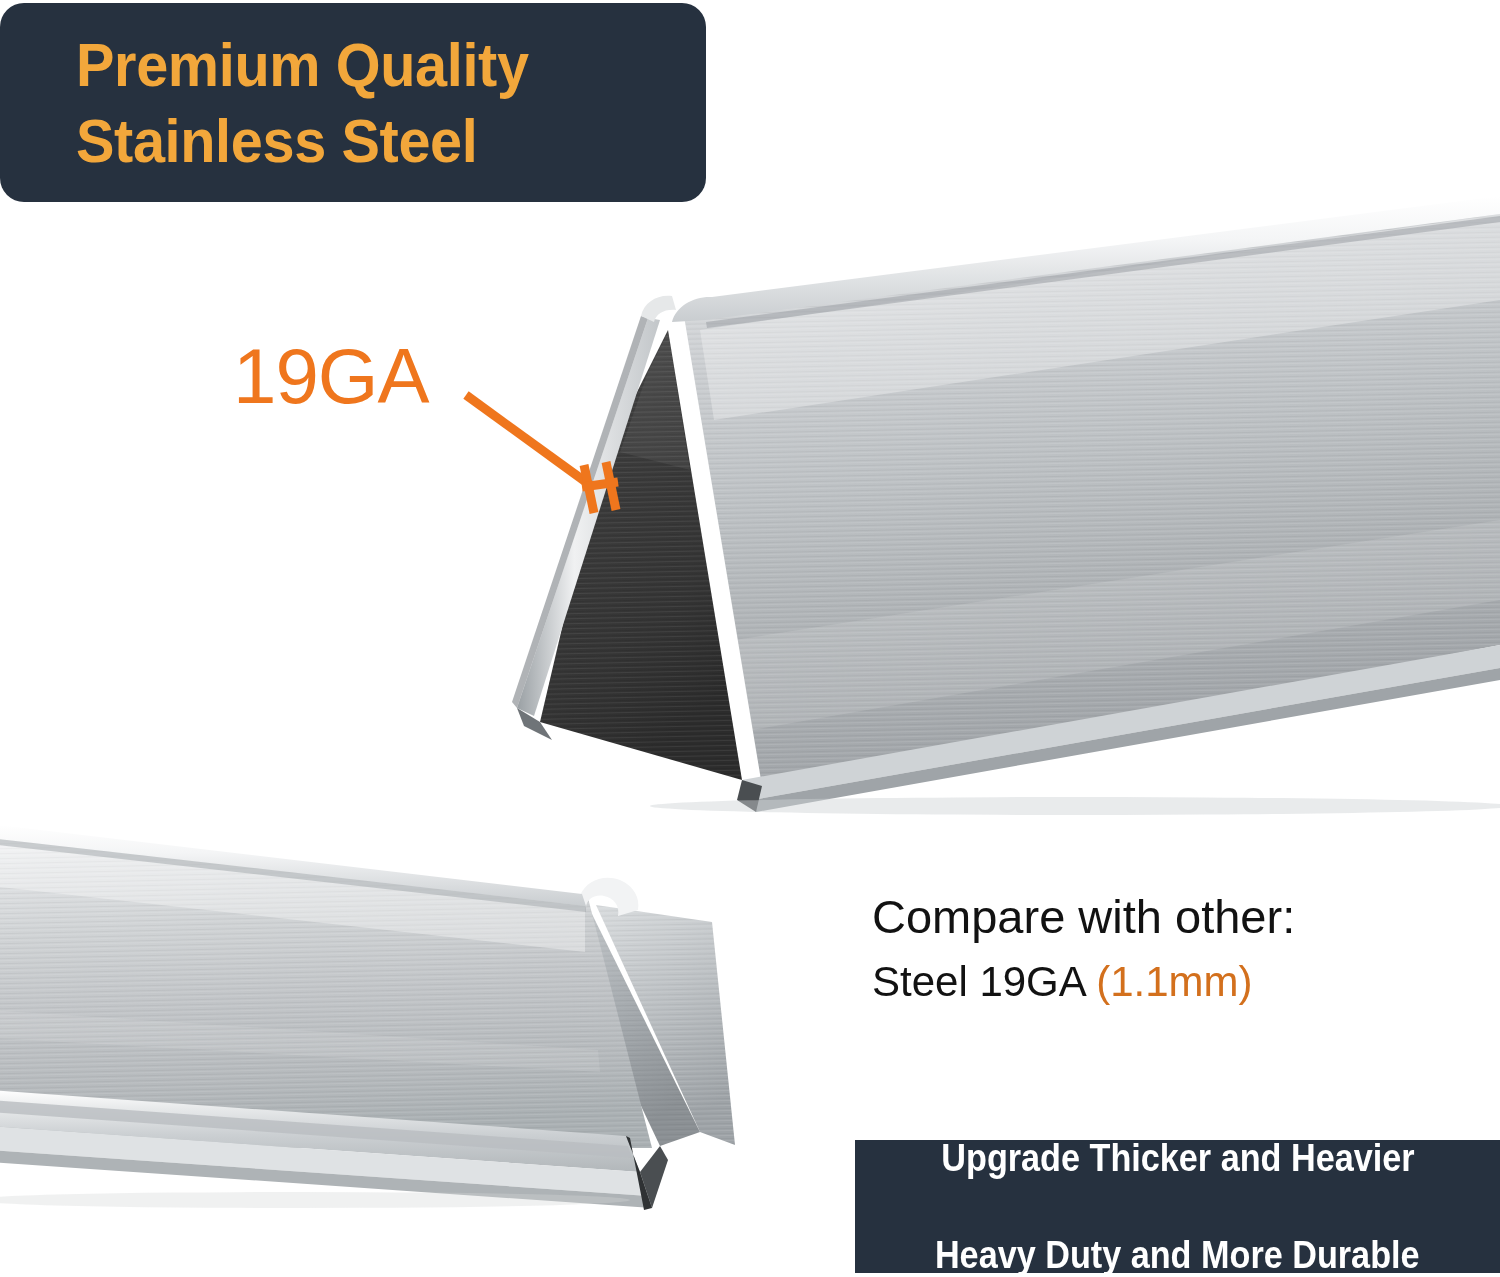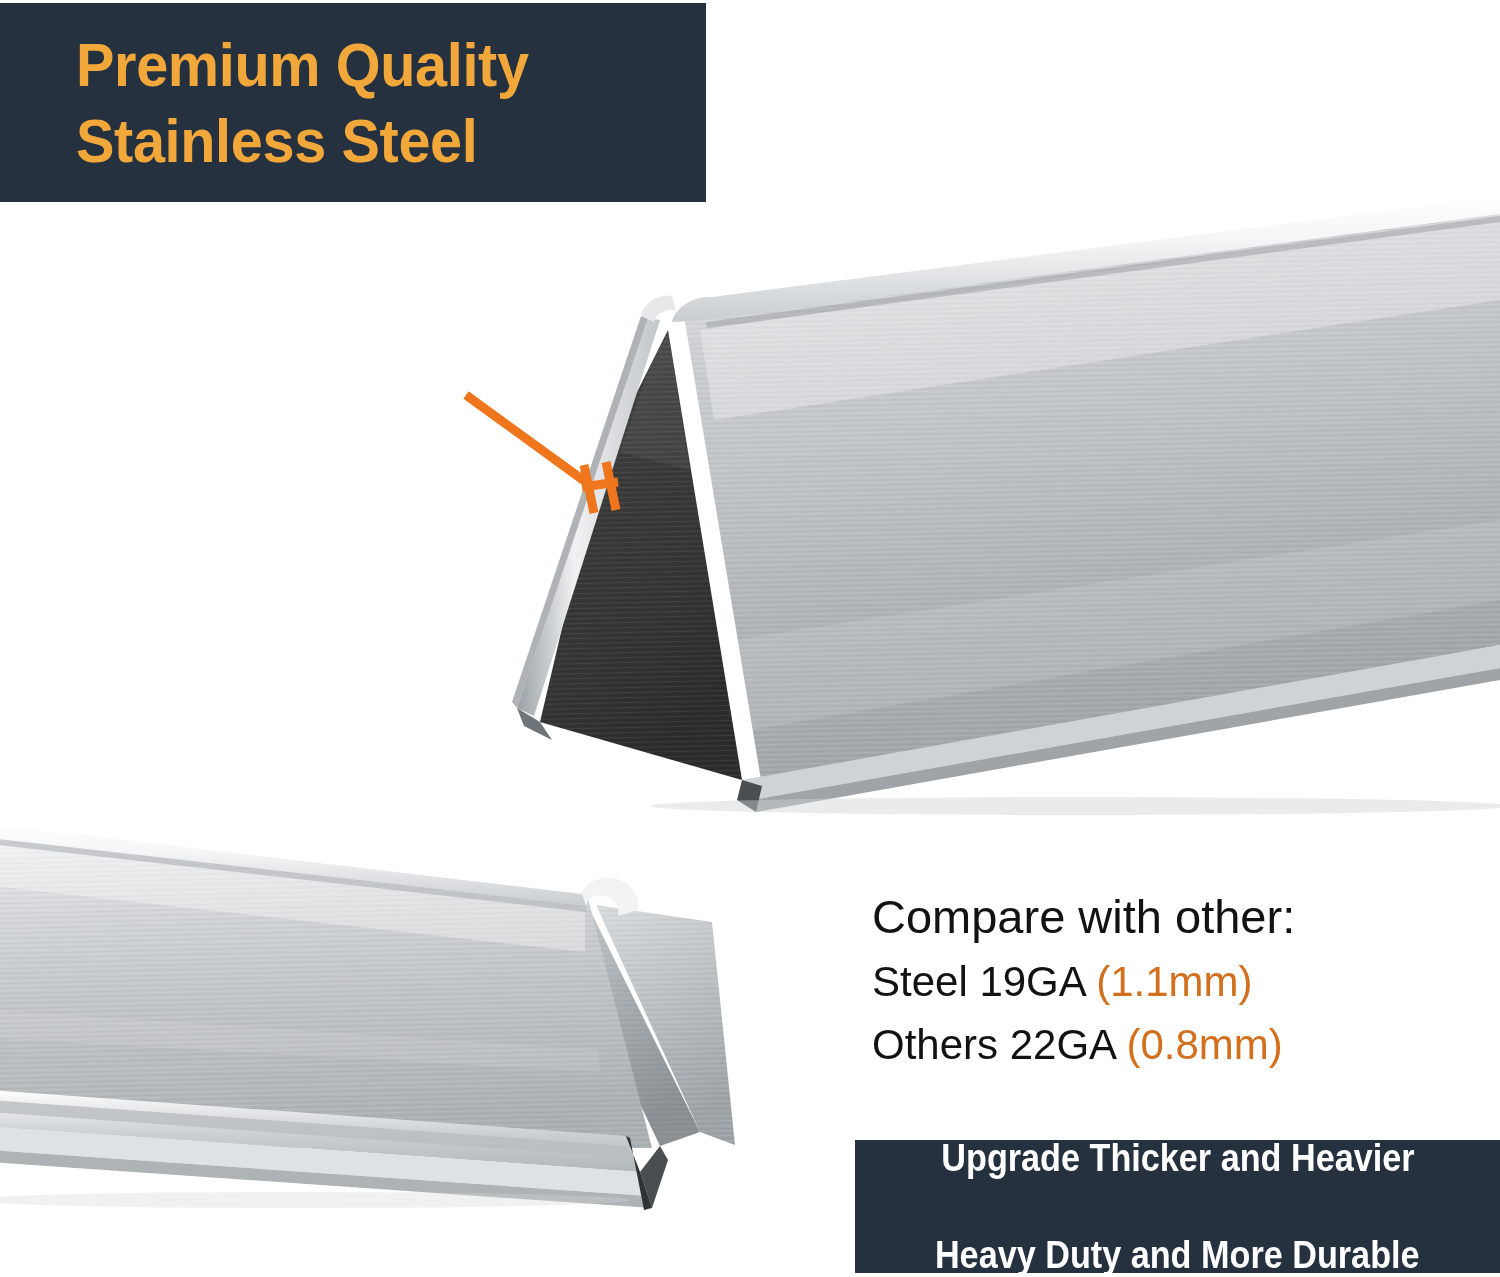--- a/index.html
+++ b/index.html
@@ -24,20 +24,21 @@
     left: 0px;
     top: 3px;
     width: 706px;
     height: 199px;
     background: #26313f;
     box-sizing: border-box;
     display: flex;
     flex-direction: column;
     justify-content: center;
     padding-left: 76px;
+    border-radius: 24px;
   }
   .badge-top .line {
     color: #f2a73b;
     font-family: "Liberation Sans Narrow", "Liberation Sans", sans-serif;
     font-weight: bold;
     font-size: 62px;
     line-height: 1.22;
     letter-spacing: -0.4px;
     white-space: nowrap;
     transform: scaleX(0.93);
@@ -261,42 +262,39 @@
 
       <ellipse cx="300" cy="1200" rx="330" ry="8" fill="#d3d6d8" opacity="0.35"></ellipse>
     </g>
   </svg>
 
   <div class="badge-top">
     <div class="line">Premium Quality</div>
     <div class="line">Stainless Steel</div>
   </div>
 
+  <div class="ga-label">19GA</div>
 
   <svg class="leader-svg" viewBox="0 0 220 180">
 
     <line x1="26" y1="25" x2="150" y2="115" stroke="#ef761d" stroke-width="9" stroke-linecap="butt"></line>
 
     <g>
       <line x1="144" y1="95" x2="154" y2="143" stroke="#ef761d" stroke-width="9" stroke-linecap="butt"></line>
       <line x1="166" y1="92" x2="176" y2="140" stroke="#ef761d" stroke-width="9" stroke-linecap="butt"></line>
       <line x1="142" y1="117" x2="178" y2="112" stroke="#ef761d" stroke-width="9" stroke-linecap="butt"></line>
     </g>
   </svg>
 
   <div class="compare-block">
     <div class="compare-title">Compare with other:</div>
     <div class="compare-row">
       <span>Steel 19GA</span>
       <span class="mm">(1.1mm)</span>
     </div>
-    <div class="compare-row">
-      <span>Others 22GA</span>
-      <span class="mm">(0.8mm)</span>
-    </div>
   </div>
 
   <div class="banner-bottom">
     <div class="bline">Upgrade Thicker and Heavier</div>
     <div class="bline">Heavy Duty and More Durable</div>
   </div>
 
 </div>
 
 </body></html>

